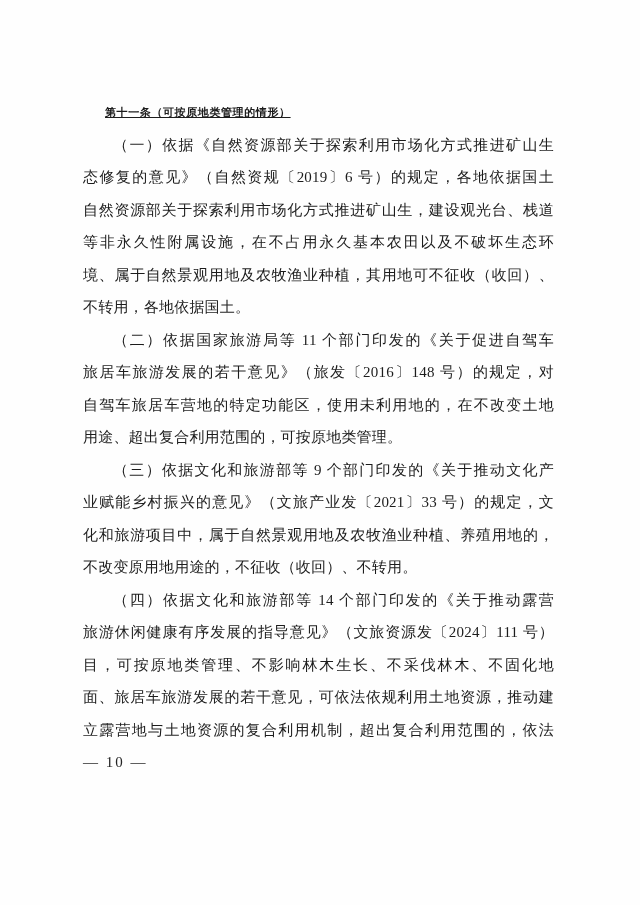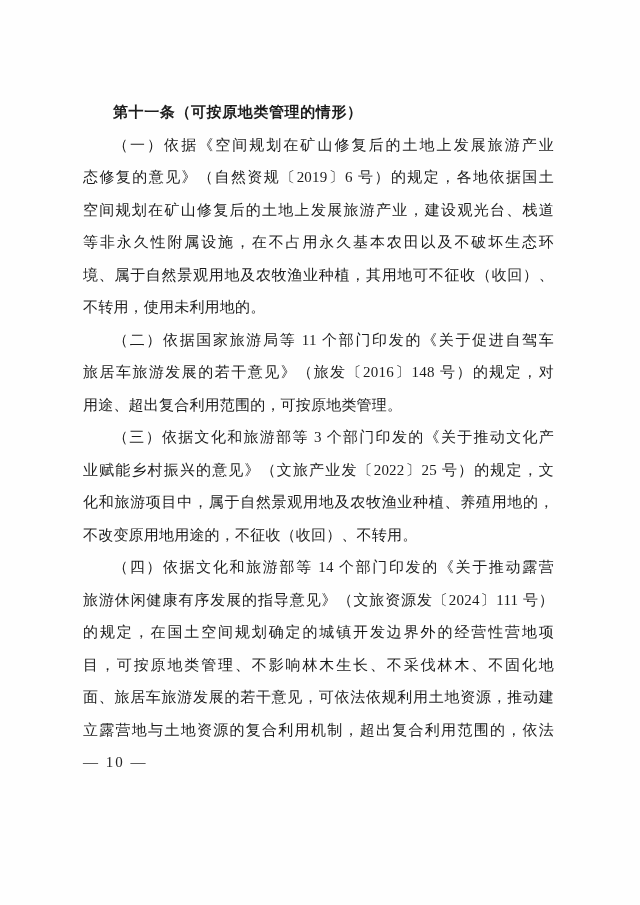--- a/index.html
+++ b/index.html
@@ -28,56 +28,57 @@
     text-align: justify;
     text-align-last: justify;
     letter-spacing: 0.2px;
   }
   .line.start { text-indent: 2em; }
   .line.end { text-align-last: left; }
   .heading {
     font-weight: 700;
     text-indent: 2em;
     text-align-last: left;
-    font-size: 15px;
+    font-size: 11px;
     letter-spacing: 0.6px;
+    text-decoration: underline;
   }
   .pageno {
     text-align: left;
     text-align-last: left;
     letter-spacing: 2px;
     color: #242424;
   }
 </style>
 </head>
 <body>
 
 <div class="page">
   <div class="content">
 
     <div class="line heading">第十一条（可按原地类管理的情形）</div>
 
-    <div class="line start">（一）依据《空间规划在矿山修复后的土地上发展旅游产业</div>
+    <div class="line start">（一）依据《自然资源部关于探索利用市场化方式推进矿山生</div>
     <div class="line">态修复的意见》（自然资规〔2019〕6 号）的规定，各地依据国土</div>
-    <div class="line">空间规划在矿山修复后的土地上发展旅游产业，建设观光台、栈道</div>
+    <div class="line">自然资源部关于探索利用市场化方式推进矿山生，建设观光台、栈道</div>
     <div class="line">等非永久性附属设施，在不占用永久基本农田以及不破坏生态环</div>
     <div class="line">境、属于自然景观用地及农牧渔业种植，其用地可不征收（收回）、</div>
-    <div class="line end">不转用，使用未利用地的。</div>
+    <div class="line end">不转用，各地依据国土。</div>
 
     <div class="line start">（二）依据国家旅游局等 11 个部门印发的《关于促进自驾车</div>
     <div class="line">旅居车旅游发展的若干意见》（旅发〔2016〕148 号）的规定，对</div>
+    <div class="line">自驾车旅居车营地的特定功能区，使用未利用地的，在不改变土地</div>
     <div class="line end">用途、超出复合利用范围的，可按原地类管理。</div>
 
-    <div class="line start">（三）依据文化和旅游部等 3 个部门印发的《关于推动文化产</div>
-    <div class="line">业赋能乡村振兴的意见》（文旅产业发〔2022〕25 号）的规定，文</div>
+    <div class="line start">（三）依据文化和旅游部等 9 个部门印发的《关于推动文化产</div>
+    <div class="line">业赋能乡村振兴的意见》（文旅产业发〔2021〕33 号）的规定，文</div>
     <div class="line">化和旅游项目中，属于自然景观用地及农牧渔业种植、养殖用地的，</div>
     <div class="line end">不改变原用地用途的，不征收（收回）、不转用。</div>
 
     <div class="line start">（四）依据文化和旅游部等 14 个部门印发的《关于推动露营</div>
     <div class="line">旅游休闲健康有序发展的指导意见》（文旅资源发〔2024〕111 号）</div>
-    <div class="line">的规定，在国土空间规划确定的城镇开发边界外的经营性营地项</div>
     <div class="line">目，可按原地类管理、不影响林木生长、不采伐林木、不固化地</div>
     <div class="line">面、旅居车旅游发展的若干意见，可依法依规利用土地资源，推动建</div>
     <div class="line">立露营地与土地资源的复合利用机制，超出复合利用范围的，依法</div>
 
     <div class="line pageno">— 10 —</div>
   </div>
 </div>
 
 </body></html>

